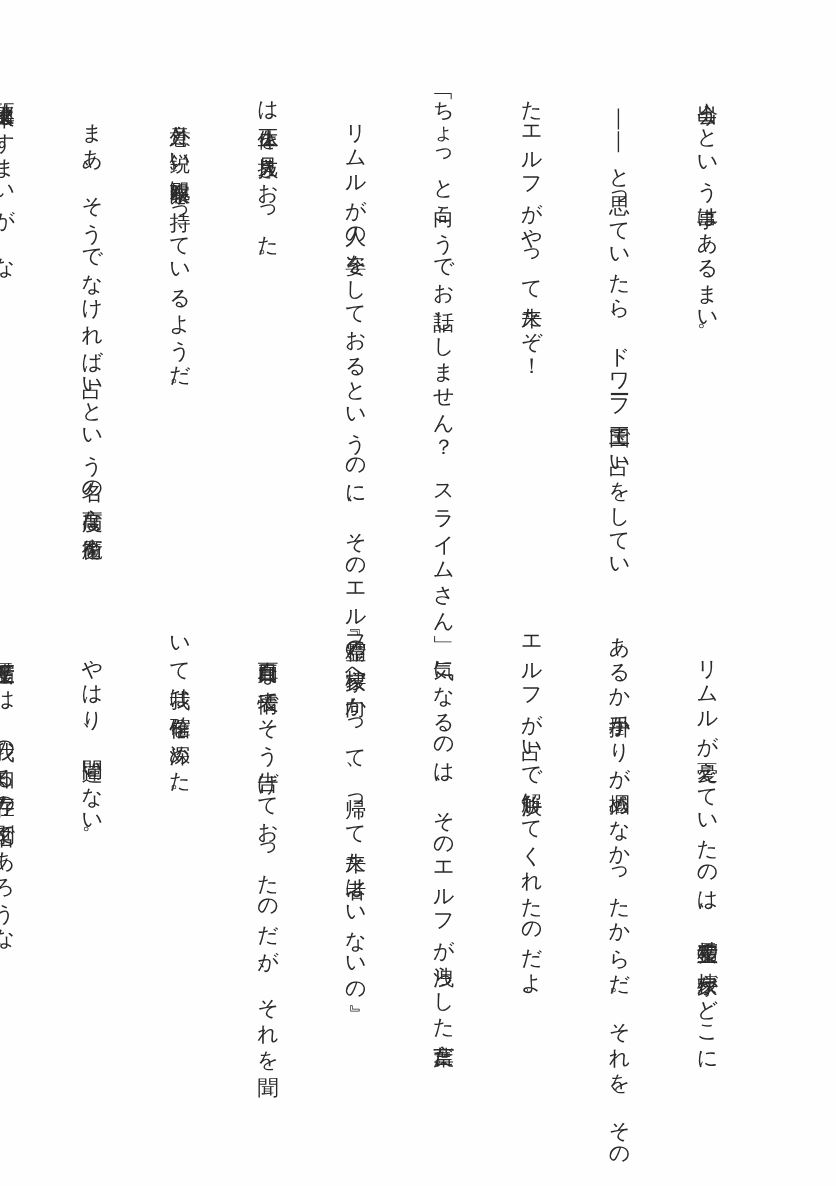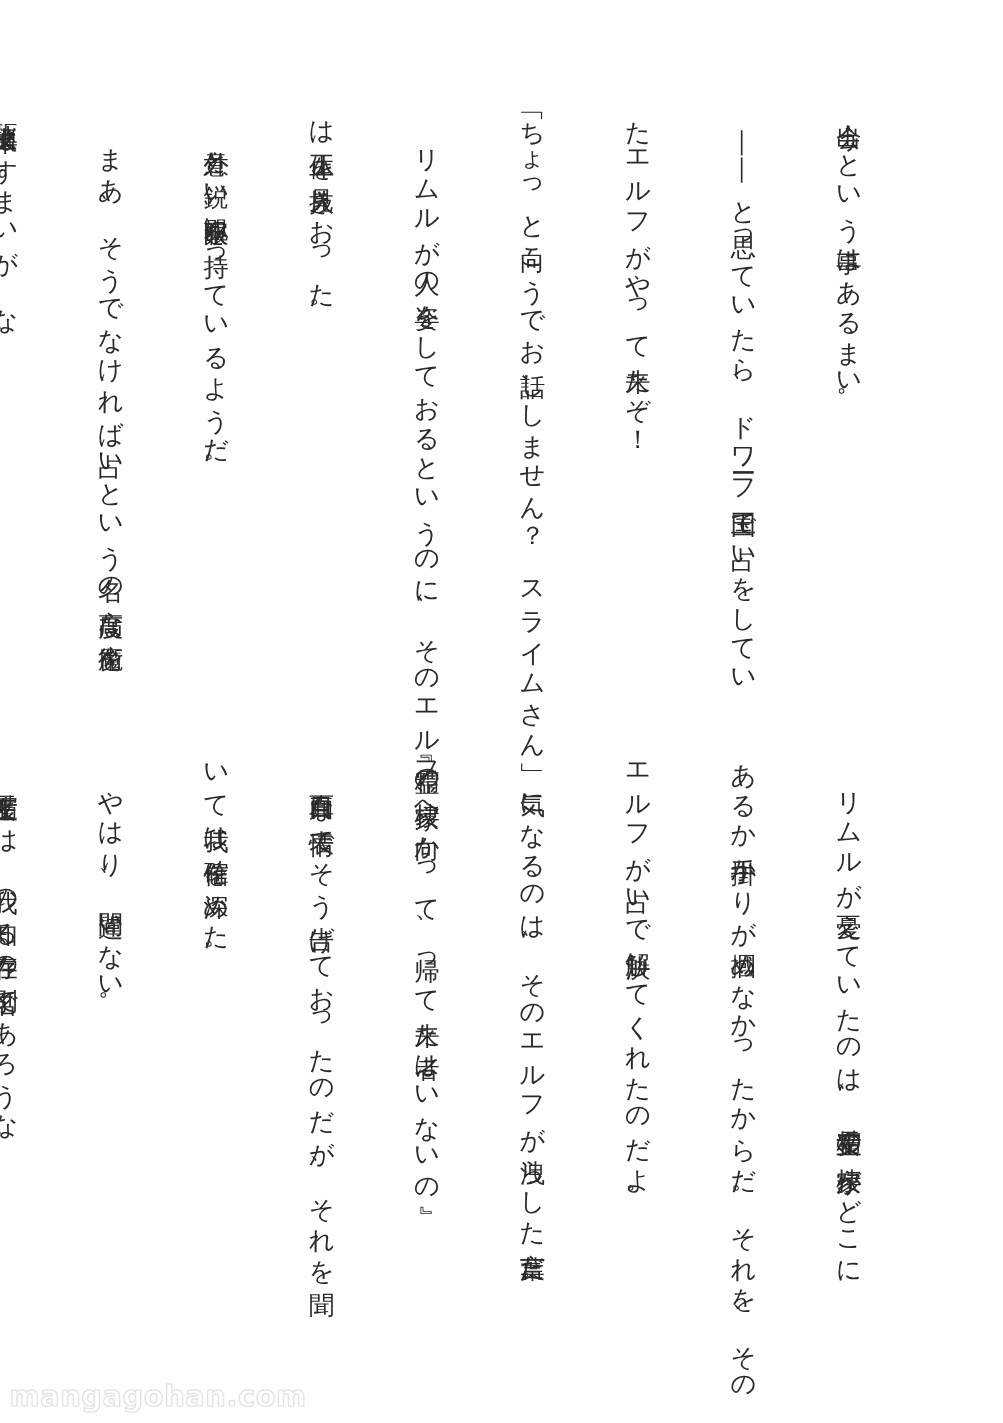--- a/index.html
+++ b/index.html
@@ -85,14 +85,13 @@
     
     
     
     
     
     
     
     
   </div>
 
-  <div class="watermark">mangagohan.com</div>
 </div>
 
 </body></html>

